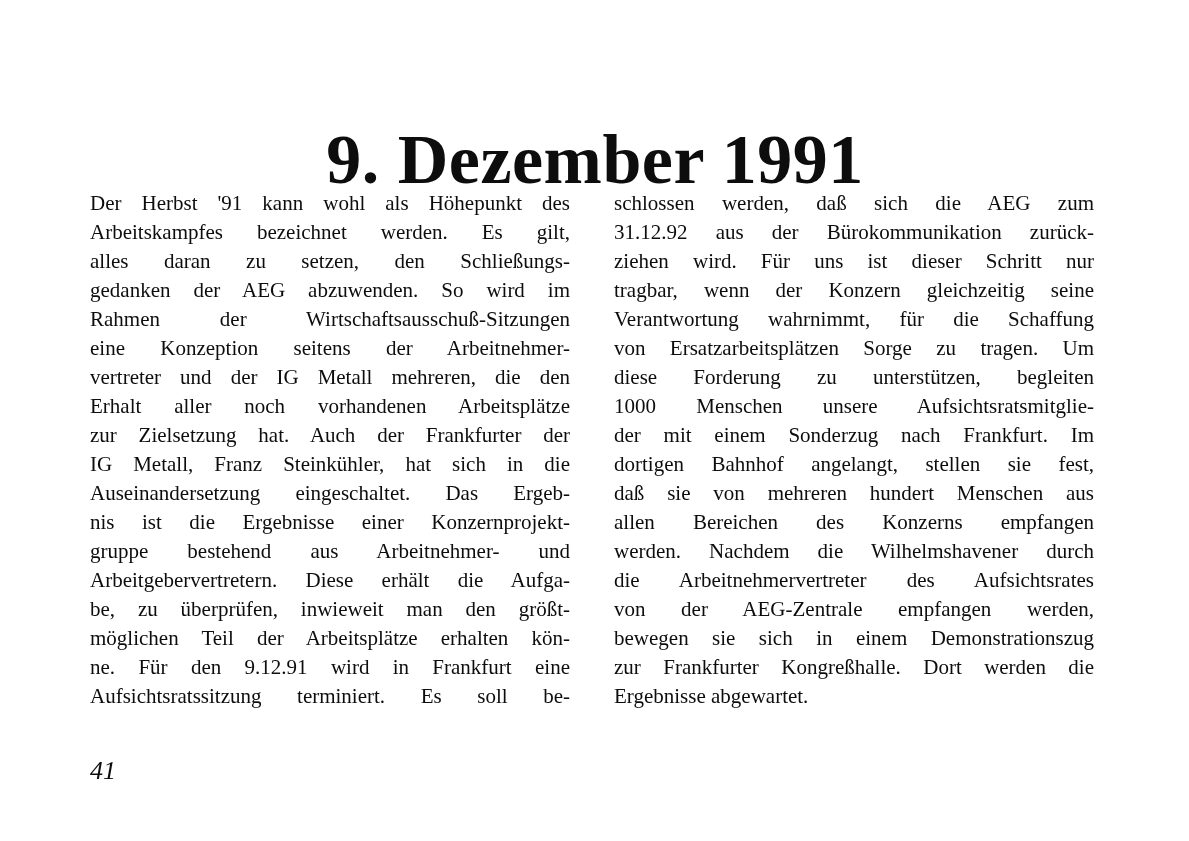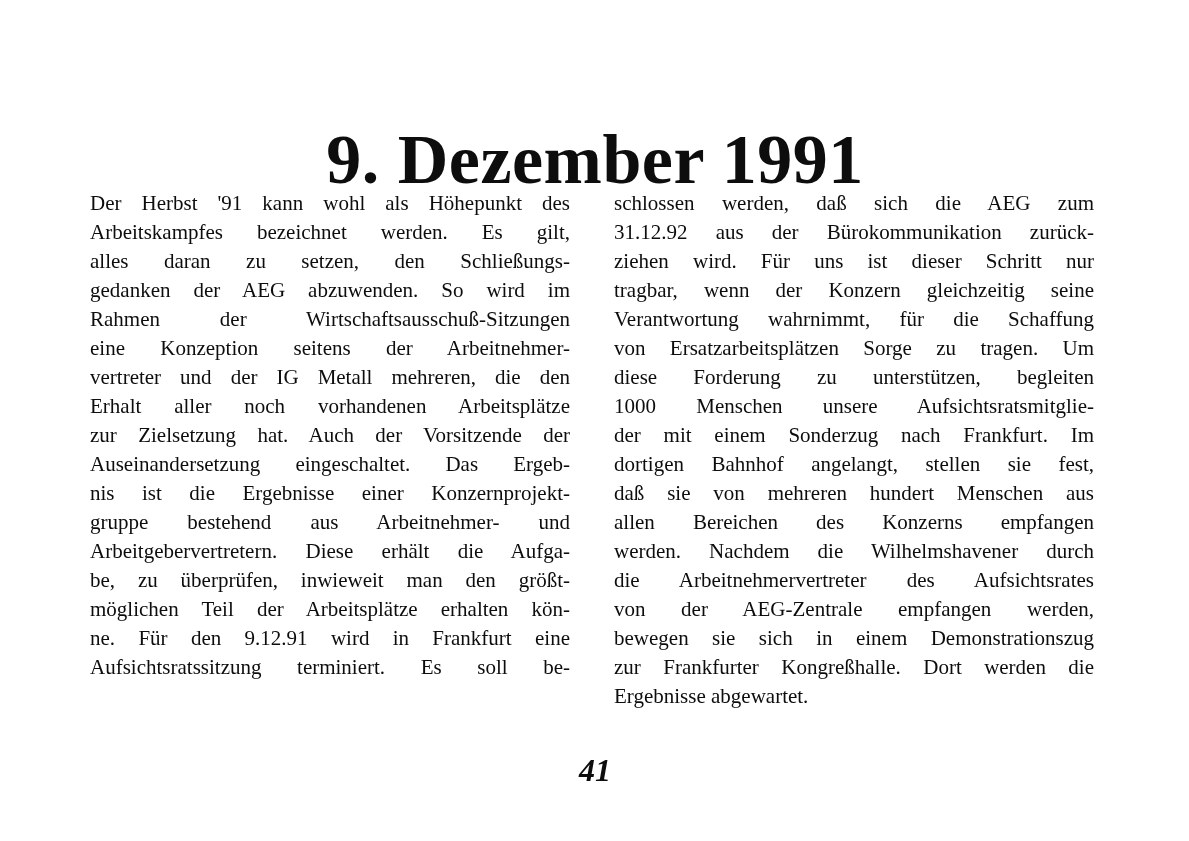--- a/index.html
+++ b/index.html
@@ -53,23 +53,23 @@
   }
   .line.flush-left {
     text-align: left;
     text-align-last: left;
   }
   .page-number {
     position: absolute;
     top: 756px;
     left: 80px;
     width: 1010px;
-    text-align: center;
-    font-size: 32px;
-    font-weight: bold;
+    text-align: left;
+    font-size: 26px;
+    font-weight: normal;
     font-style: italic;
     line-height: 29px;
   }
 </style>
 </head>
 <body>
 
 <div class="page">
 
   <h1 class="page-title">9. Dezember 1991</h1>
@@ -78,21 +78,22 @@
 
     <div class="column">
       <div class="line">Der Herbst '91 kann wohl als Höhepunkt des</div>
       <div class="line">Arbeitskampfes bezeichnet werden. Es gilt,</div>
       <div class="line">alles daran zu setzen, den Schließungs-</div>
       <div class="line">gedanken der AEG abzuwenden. So wird im</div>
       <div class="line">Rahmen der Wirtschaftsausschuß-Sitzungen</div>
       <div class="line">eine Konzeption seitens der Arbeitnehmer-</div>
       <div class="line">vertreter und der IG Metall mehreren, die den</div>
       <div class="line">Erhalt aller noch vorhandenen Arbeitsplätze</div>
-      <div class="line">zur Zielsetzung hat. Auch der Vorsitzende der</div>
+      <div class="line">zur Zielsetzung hat. Auch der Frankfurter der</div>
+      <div class="line">IG Metall, Franz Steinkühler, hat sich in die</div>
       <div class="line">Auseinandersetzung eingeschaltet. Das Ergeb-</div>
       <div class="line">nis ist die Ergebnisse einer Konzernprojekt-</div>
       <div class="line">gruppe bestehend aus Arbeitnehmer- und</div>
       <div class="line">Arbeitgebervertretern. Diese erhält die Aufga-</div>
       <div class="line">be, zu überprüfen, inwieweit man den größt-</div>
       <div class="line">möglichen Teil der Arbeitsplätze erhalten kön-</div>
       <div class="line">ne. Für den 9.12.91 wird in Frankfurt eine</div>
       <div class="line">Aufsichtsratssitzung terminiert. Es soll be-</div>
     </div>
 

